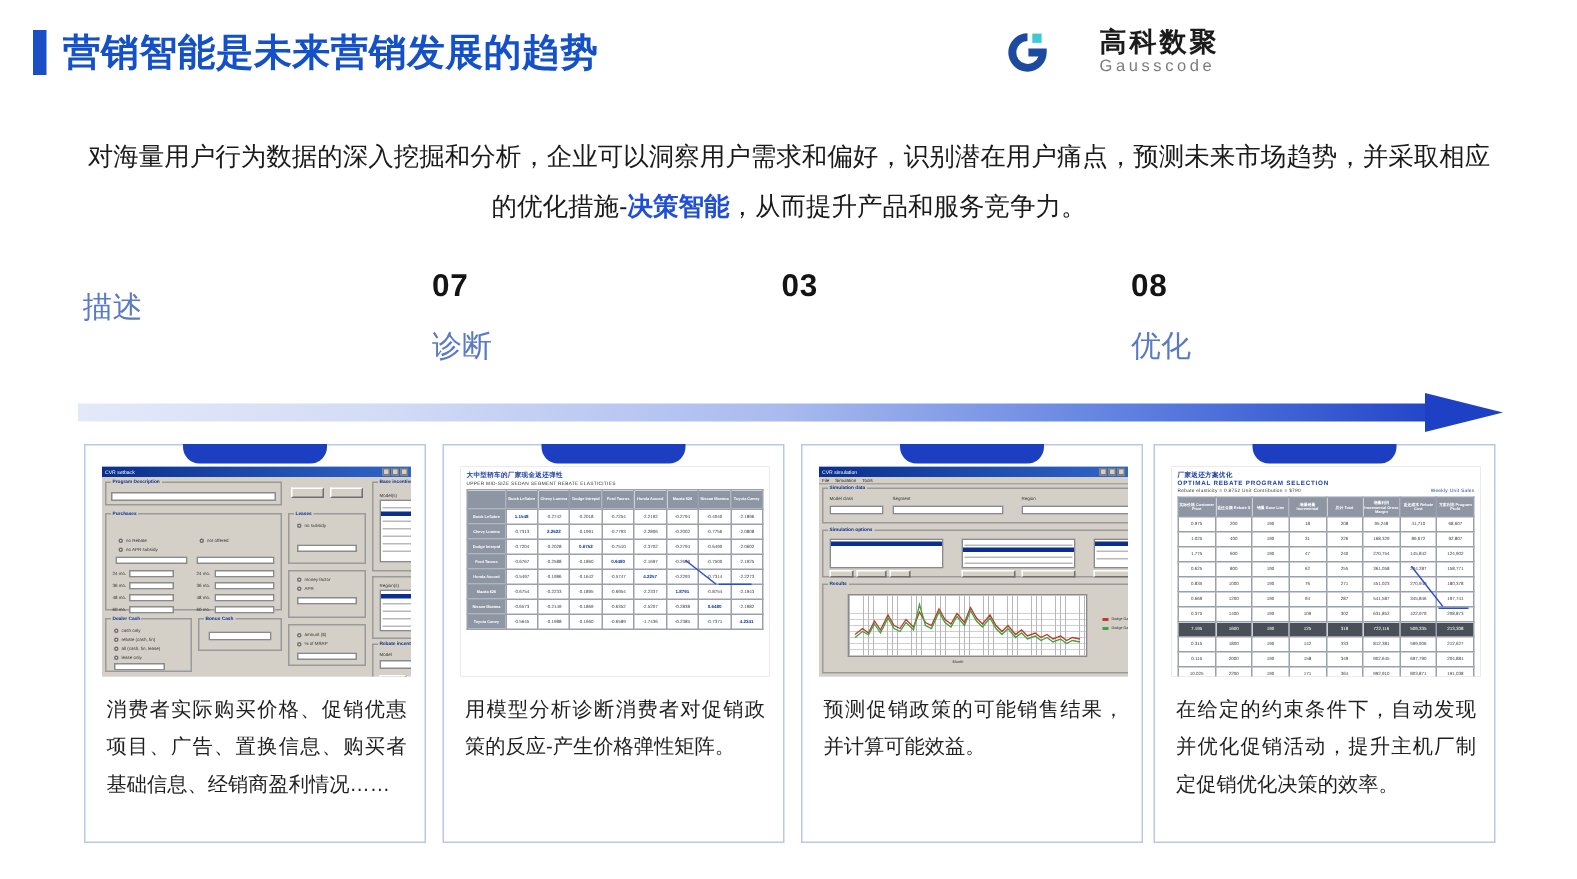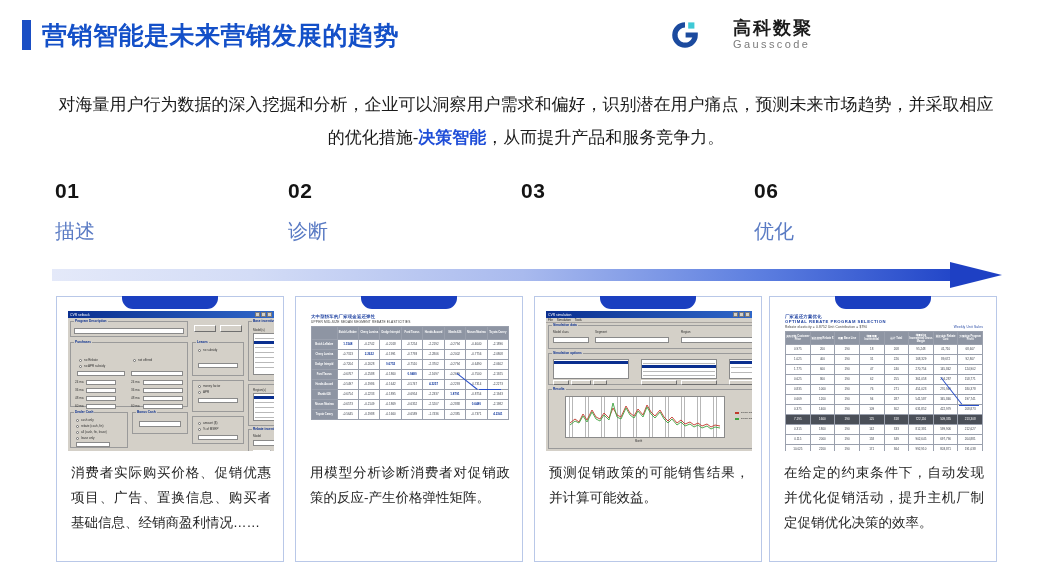--- a/index.html
+++ b/index.html
@@ -141,32 +141,31 @@
       </div>
     </div>
   </div>
 
   <div class="intro">
     <span>对海量用户行为数据的深入挖掘和分析，企业可以洞察用户需求和偏好，识别潜在用户痛点，</span><span>预测未来市场趋势，并采取相应的优化措施-</span><span class="hl">决策智能</span><span>，从而提升产品和服务竞争力。</span>
   </div>
 
   <div class="steps">
     <div class="step" style="left:0px">
-      <div class="step-num">01</div>
       <div class="step-label">描述</div>
     </div>
     <div class="step" style="left:233px">
-      <div class="step-num">02</div>
+      <div class="step-num">07</div>
       <div class="step-label">诊断</div>
     </div>
     <div class="step" style="left:466px">
       <div class="step-num">03</div>
     </div>
     <div class="step" style="left:699px">
-      <div class="step-num">06</div>
+      <div class="step-num">08</div>
       <div class="step-label">优化</div>
     </div>
   </div>
 
   <div class="arrow-wrap">
     <div class="arrow-shaft"></div>
     <div class="arrow-head"></div>
   </div>
 
   <div class="cards">

